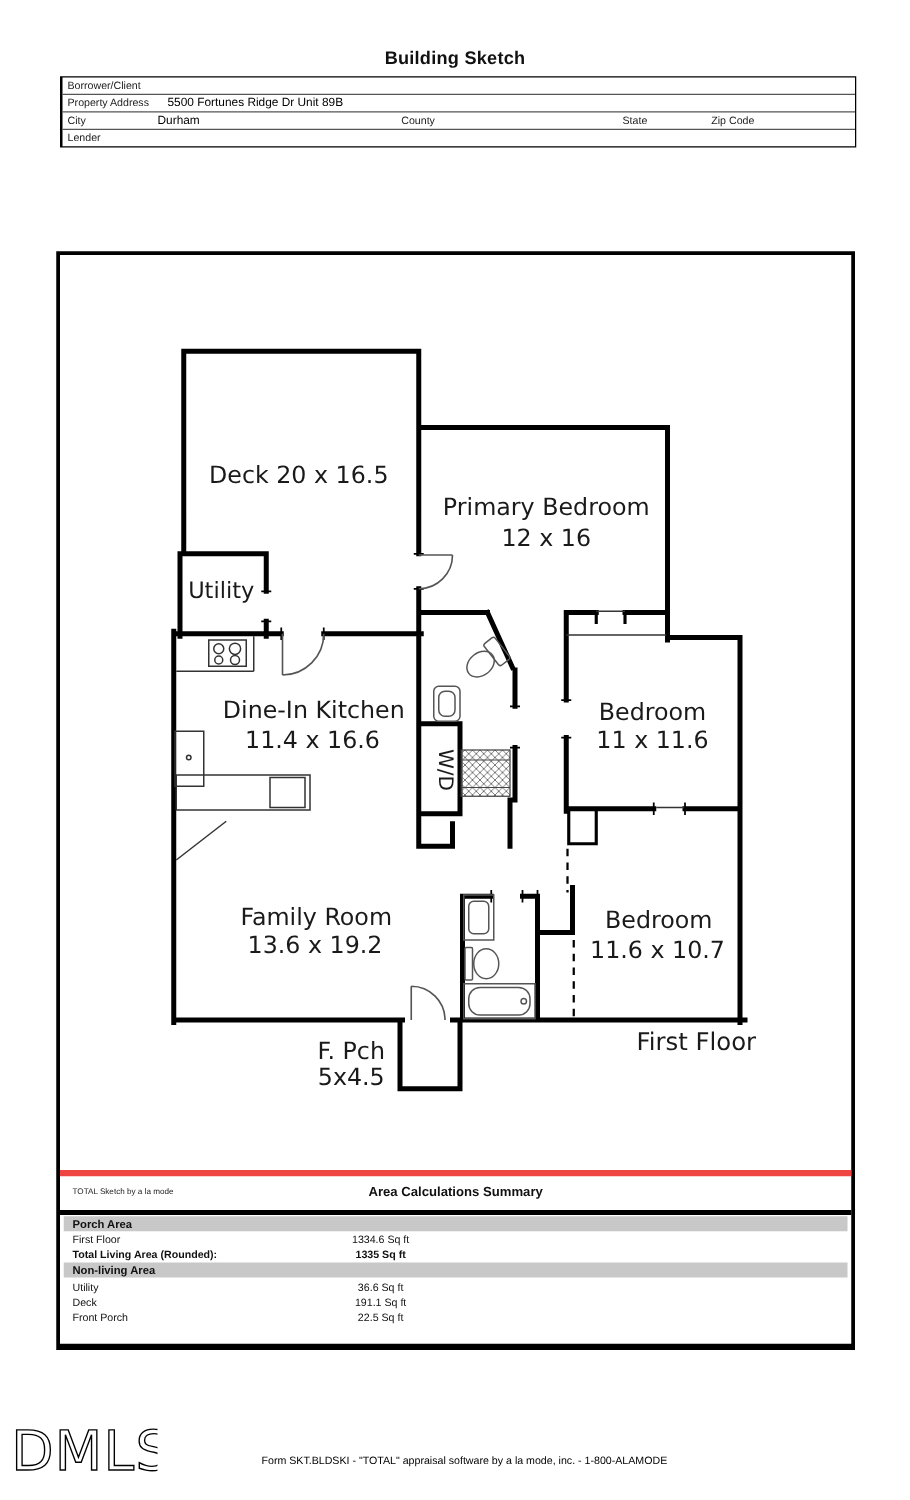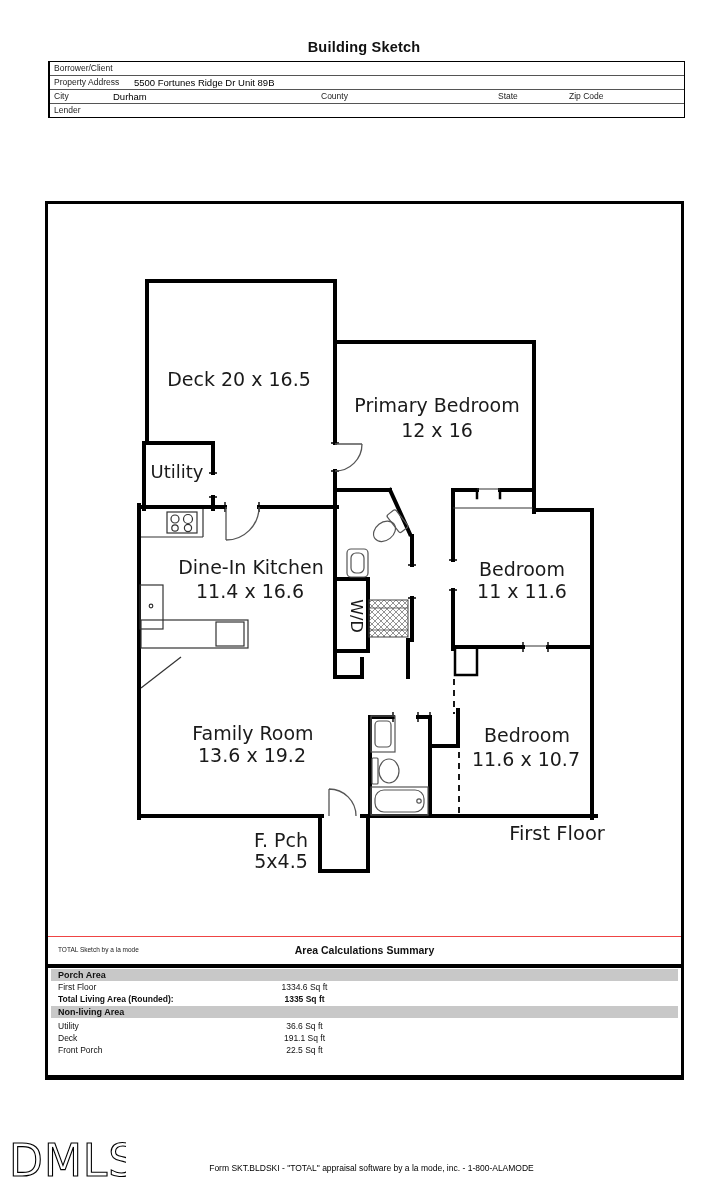--- a/index.html
+++ b/index.html
@@ -5,29 +5,29 @@
   html,body{margin:0;padding:0;background:#fff;}
   body{width:728px;height:1200px;position:relative;font-family:"Liberation Sans",sans-serif;color:#111;overflow:hidden;}
   .page-title{position:absolute;top:39px;left:0;width:728px;text-align:center;font-size:14.5px;font-weight:bold;letter-spacing:.2px;}
   
   .form-table{position:absolute;left:48px;top:61px;width:634px;border:1.5px solid #000;border-left-width:2px;}
   .form-row{position:relative;height:13px;border-bottom:1px solid #555;text-align:right;}
   .form-row:last-child{border-bottom:none;}
   .f-label{position:absolute;left:4px;top:1px;font-size:8.5px;color:#1c1c1c;white-space:nowrap;}
   .f-val{position:absolute;top:1px;font-size:9.5px;color:#000;white-space:nowrap;}
   .v-prop{left:72px;padding-left:12px;}
-  .v-city{left:63px;}
+  .v-city{left:76px;}
   .l-county{left:271px;}
   .l-state{left:448px;}
   .l-zip{left:519px;}
   
   .outer-box{position:absolute;left:45px;top:201px;width:633px;height:871px;border:3px solid #000;border-bottom-width:5px;background:#fff;}
   .plan-svg{position:absolute;left:0;top:0;}
   
-  .summary{position:absolute;left:0;top:732px;width:633px;border-top:1px solid #ef4444;font-size:8.5px;}
+  .summary{position:absolute;left:0;top:732px;width:633px;border-top:5px solid #ef4444;font-size:8.5px;}
   .sum-head{position:relative;height:27px;}
   .branding{position:absolute;left:10px;top:9px;font-size:6.5px;color:#222;}
   .sum-title{position:absolute;left:0;width:100%;top:7px;text-align:center;font-weight:bold;font-size:10.5px;}
   .sum-rule{height:4px;background:#000;}
   .band{height:12px;background:#c8c8c8;margin:1px 3px 0 3px;position:relative;}
   .band span{position:absolute;left:7px;top:1px;font-weight:bold;font-size:9px;}
   .srow{position:relative;height:12px;margin:0 3px;}
   .srow .nm{position:absolute;left:7px;top:1px;}
   .srow .vl{position:absolute;left:180px;width:147px;top:1px;text-align:center;}
   .srow.bold .nm,.srow.bold .vl{font-weight:bold;}

